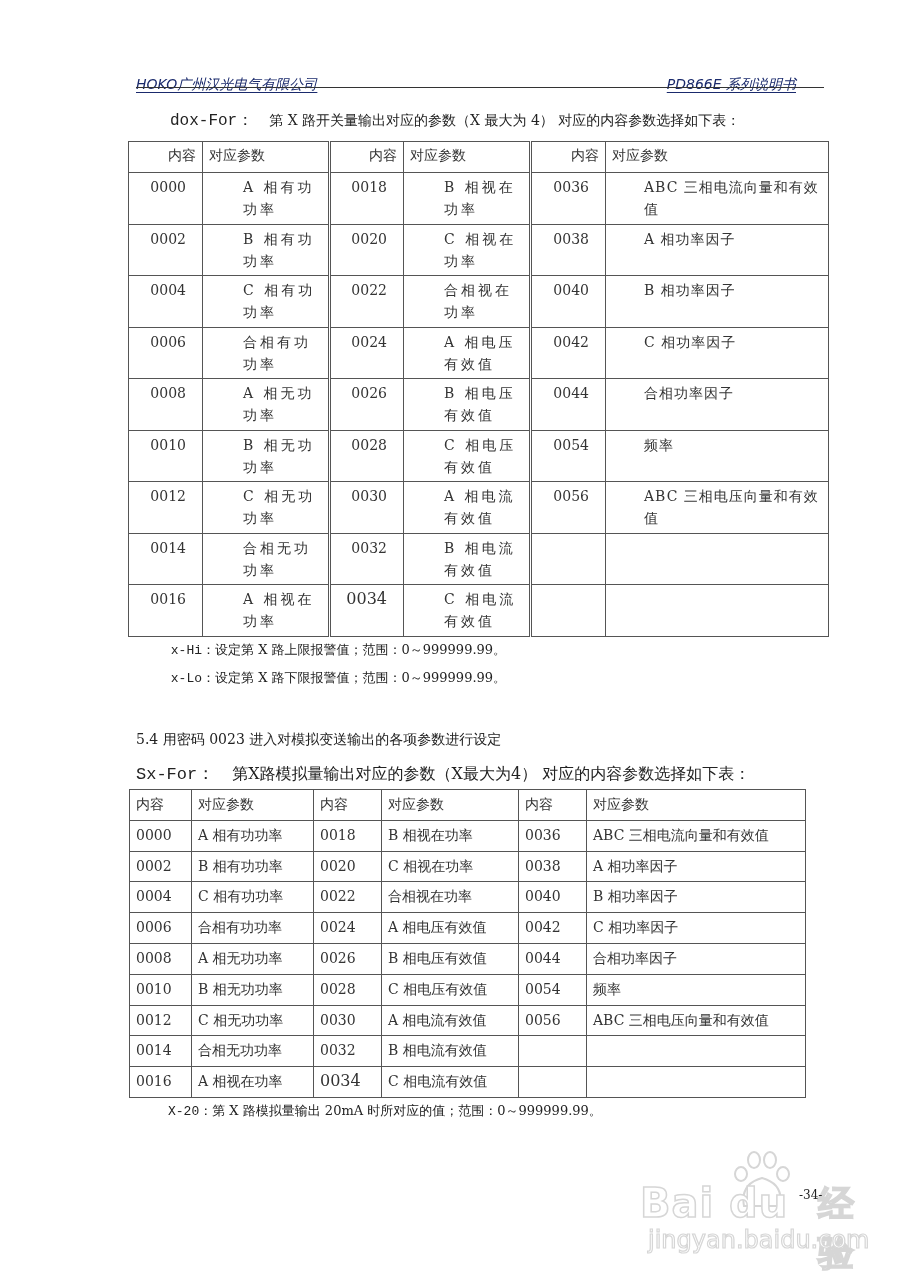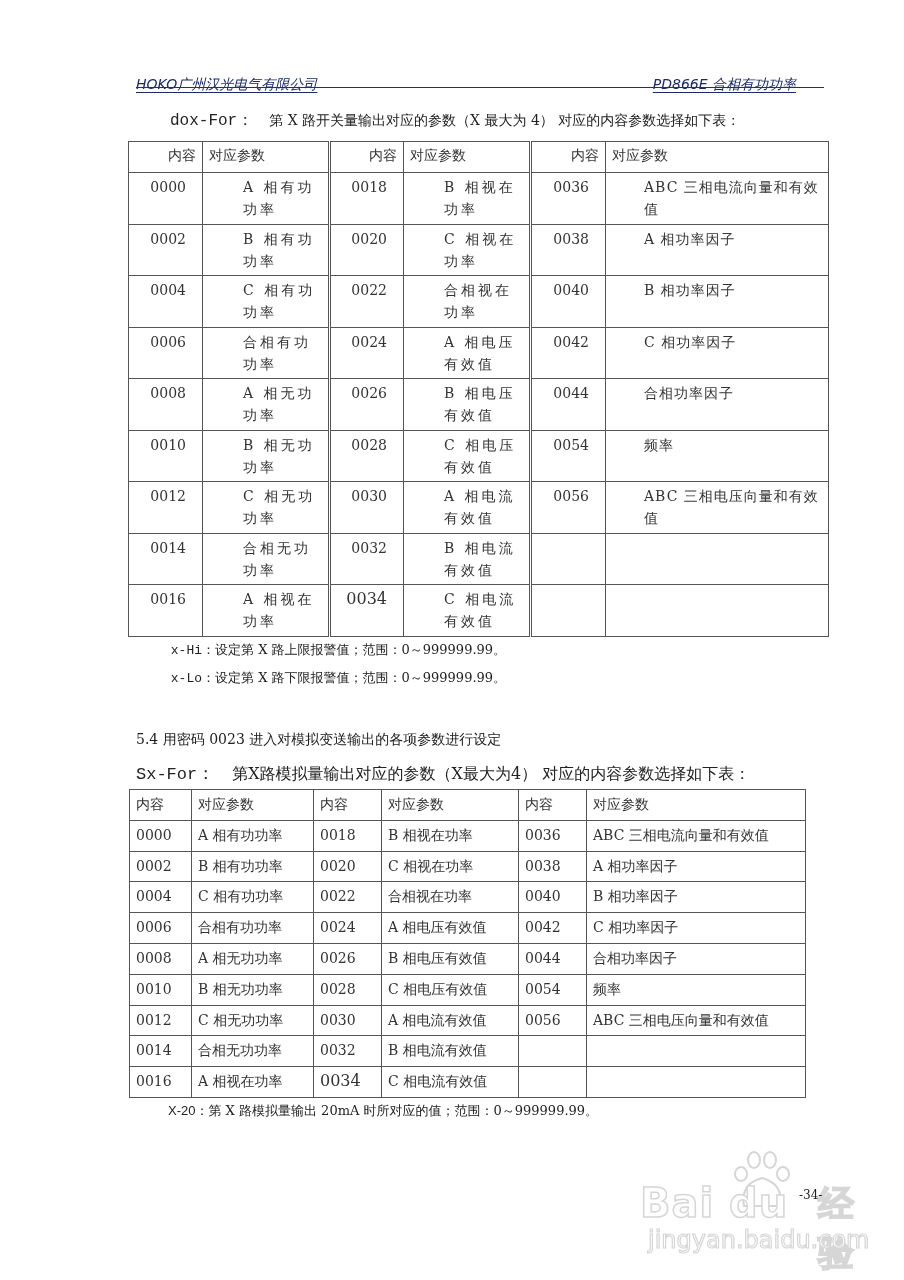--- a/index.html
+++ b/index.html
@@ -49,36 +49,36 @@
     .t2 td { height: 30.8px; padding: 3px 6px; font-size: 14px; line-height: 22px; white-space: nowrap; }
     .t2 td.a { width: 62px; }
     .t2 td.b { width: 122px; }
     .t2 td.c { width: 68px; }
     .t2 td.d { width: 137px; }
     .t2 td.e { width: 68px; }
     .t2 td.big { font-size: 16px; }
 
     .notes2 { position: absolute; left: 168px; top: 1101px; font-size: 13px; }
     .notes2 div { height: 30px; line-height: 20px; white-space: nowrap; }
-    .notes2 .k { font-family: Liberation Sans, sans-serif; text-align: right; }
+    .notes2 .k { font-family: Liberation Mono, monospace; text-align: right; }
 
     .pagenum { position: absolute; left: 799px; top: 1188px; font-size: 12px; color: #222; }
 
     .watermark { position: absolute; left: 640px; top: 1150px; width: 230px; height: 100px; pointer-events: none; }
     .wm-bai { position: absolute; left: 0; top: 30px; font-family: "DejaVu Sans", sans-serif; font-weight: bold; font-size: 40px; color: #fff; -webkit-text-stroke: 1.5px #d6d6d6; letter-spacing: 1px; }
     .wm-jy { position: absolute; left: 126px; top: 30px; font-family: "DejaVu Sans", sans-serif; font-weight: bold; font-size: 36px; color: #fff; margin-left: 28px; -webkit-text-stroke: 1.5px #d6d6d6; }
     .wm-url { position: absolute; left: 8px; top: 76px; font-family: "DejaVu Sans", sans-serif; font-size: 24px; color: #fff; -webkit-text-stroke: 1.2px #d6d6d6; white-space: nowrap; }
     .wm-paw { position: absolute; left: 92px; top: 0px; width: 60px; height: 60px; }
   </style>
 </head>
 <body>
 
 <div class="header">
   <span class="left">HOKO广州汉光电气有限公司</span>
-  <span class="right">PD866E 合相有功功率</span>
+  <span class="right">PD866E 系列说明书</span>
 </div>
 <div class="header-rule"></div>
 
 <div class="intro">
   <span class="code">dox-For：</span><span>第 X 路开关量输出对应的参数（X 最大为 4） 对应的内容参数选择如下表：</span>
 </div>
 
 <table class="t1">
   <tbody>
     <tr class="hdr">

